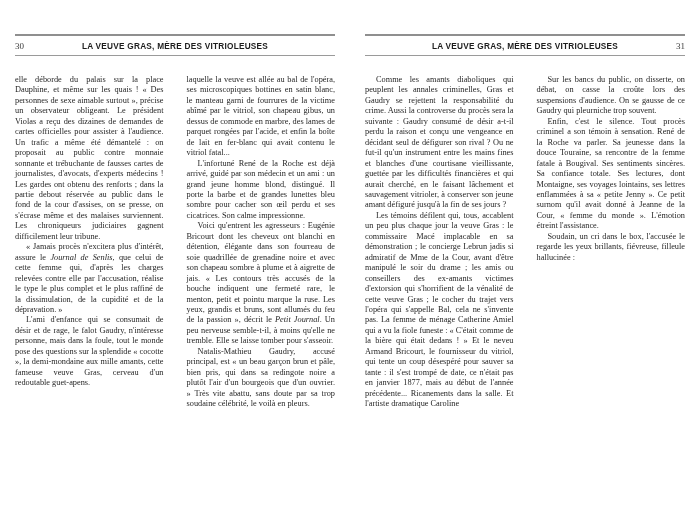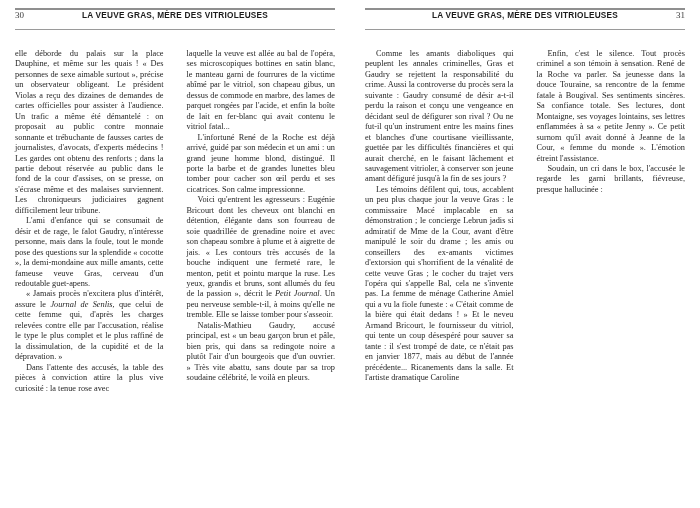--- a/index.html
+++ b/index.html
@@ -17,25 +17,26 @@
     background: #ffffff;
   }
   .page {
     width: 350px;
     height: 508px;
     box-sizing: border-box;
     padding: 0 15px;
     background: #ffffff;
   }
   .page-header {
-    margin-top: 8px;
+    margin-top: 34px;
     border-top: 2px solid #8f8f8f;
     border-bottom: 1px solid #9a9a9a;
     height: 19px;
     display: flex;
+    align-items: center;
   }
   .folio {
     font-family: "Liberation Serif", serif;
     font-size: 9px;
     color: #3a3a3a;
     width: 30px;
   }
   .folio.right-side { text-align: right; }
   .running-title {
     flex: 1;
@@ -76,44 +77,44 @@
 
   <div class="page">
     <div class="page-header">
       <span class="folio">30</span>
       <span class="running-title">LA VEUVE GRAS, MÈRE DES VITRIOLEUSES</span>
       <span class="header-spacer"></span>
     </div>
     <div class="page-body">
       <div class="text-column">
           <p class="para">elle déborde du palais sur la place Dauphine, et même sur les quais ! « Des personnes de sexe aimable surtout », précise un observateur obligeant. Le président Violas a reçu des dizaines de demandes de cartes officielles pour assister à l'audience. Un trafic a même été démantelé : on proposait au public contre monnaie sonnante et trébuchante de fausses cartes de journalistes, d'avocats, d'experts médecins ! Les gardes ont obtenu des renforts ; dans la partie debout réservée au public dans le fond de la cour d'assises, on se presse, on s'écrase même et des malaises surviennent. Les chroniqueurs judiciaires gagnent difficilement leur tribune.</p>
+          <p class="para indent">« Jamais procès n'excitera plus d'intérêt, assure le <i>Journal de Senlis</i>, que celui de cette femme qui, d'après les charges relevées contre elle par l'accusation, réalise le type le plus complet et le plus raffiné de la dissimulation, de la cupidité et de la dépravation. »</p>
           <p class="para indent">L'ami d'enfance qui se consumait de désir et de rage, le falot Gaudry, n'intéresse personne, mais dans la foule, tout le monde pose des questions sur la splendide « cocotte », la demi-mondaine aux mille amants, cette fameuse veuve Gras, cerveau d'un redoutable guet-apens.</p>
-          <p class="para indent">« Jamais procès n'excitera plus d'intérêt, assure le <i>Journal de Senlis</i>, que celui de cette femme qui, d'après les charges relevées contre elle par l'accusation, réalise le type le plus complet et le plus raffiné de la dissimulation, de la cupidité et de la dépravation. »</p>
-          <p class="para indent">Dans l'attente des accusés, la table des pièces à conviction attire la plus vive curiosité : la tenue rose avec</p>
         </div>
       <div class="text-column">
           <p class="para">laquelle la veuve est allée au bal de l'opéra, ses microscopiques bottines en satin blanc, le manteau garni de fourrures de la victime abîmé par le vitriol, son chapeau gibus, un dessus de commode en marbre, des lames de parquet rongées par l'acide, et enfin la boîte de lait en fer-blanc qui avait contenu le vitriol fatal...</p>
-          <p class="para indent">L'infortuné René de la Roche est déjà arrivé, guidé par son médecin et un ami : un grand jeune homme blond, distingué. Il porte la barbe et de grandes lunettes bleu tomber pour cacher son œil perdu et ses cicatrices. Son calme impressionne.</p>
+          <p class="para indent">L'infortuné René de la Roche est déjà arrivé, guidé par son médecin et un ami : un grand jeune homme blond, distingué. Il porte la barbe et de grandes lunettes bleu sombre pour cacher son œil perdu et ses cicatrices. Son calme impressionne.</p>
           <p class="para indent">Voici qu'entrent les agresseurs : Eugénie Bricourt dont les cheveux ont blanchi en détention, élégante dans son fourreau de soie quadrillée de grenadine noire et avec son chapeau sombre à plume et à aigrette de jais. « Les contours très accusés de la bouche indiquent une fermeté rare, le menton, petit et pointu marque la ruse. Les yeux, grandis et bruns, sont allumés du feu de la passion », décrit le <i>Petit Journal</i>. Un peu nerveuse semble-t-il, à moins qu'elle ne tremble. Elle se laisse tomber pour s'asseoir.</p>
           <p class="para indent">Natalis-Mathieu Gaudry, accusé principal, est « un beau garçon brun et pâle, bien pris, qui dans sa redingote noire a plutôt l'air d'un bourgeois que d'un ouvrier. » Très vite abattu, sans doute par sa trop soudaine célébrité, le voilà en pleurs.</p>
         </div>
     </div>
   </div>
 
   <div class="page">
     <div class="page-header">
       <span class="header-spacer"></span>
       <span class="running-title">LA VEUVE GRAS, MÈRE DES VITRIOLEUSES</span>
       <span class="folio right-side">31</span>
     </div>
     <div class="page-body">
       <div class="text-column">
           <p class="para indent">Comme les amants diaboliques qui peuplent les annales criminelles, Gras et Gaudry se rejettent la responsabilité du crime. Aussi la controverse du procès sera la suivante : Gaudry consumé de désir a-t-il perdu la raison et conçu une vengeance en décidant seul de défigurer son rival ? Ou ne fut-il qu'un instrument entre les mains fines et blanches d'une courtisane vieillissante, guettée par les difficultés financières et qui aurait cherché, en le faisant lâchement et sauvagement vitrioler, à conserver son jeune amant défiguré jusqu'à la fin de ses jours ?</p>
           <p class="para indent">Les témoins défilent qui, tous, accablent un peu plus chaque jour la veuve Gras : le commissaire Macé implacable en sa démonstration ; le concierge Lebrun jadis si admiratif de Mme de la Cour, avant d'être manipulé le soir du drame ; les amis ou conseillers des ex-amants victimes d'extorsion qui s'horrifient de la vénalité de cette veuve Gras ; le cocher du trajet vers l'opéra qui s'appelle Bal, cela ne s'invente pas. La femme de ménage Catherine Amiel qui a vu la fiole funeste : « C'était comme de la bière qui était dedans ! » Et le neveu Armand Bricourt, le fournisseur du vitriol, qui tente un coup désespéré pour sauver sa tante : il s'est trompé de date, ce n'était pas en janvier 1877, mais au début de l'année précédente... Ricanements dans la salle. Et l'artiste dramatique Caroline</p>
         </div>
       <div class="text-column">
+          <p class="para indent">Sur les bancs du public, on disserte, on débat, on casse la croûte lors des suspensions d'audience. On se gausse de ce Gaudry qui pleurniche trop souvent.</p>
           <p class="para indent">Enfin, c'est le silence. Tout procès criminel a son témoin à sensation. René de la Roche va parler. Sa jeunesse dans la douce Touraine, sa rencontre de la femme fatale à Bougival. Ses sentiments sincères. Sa confiance totale. Ses lectures, dont Montaigne, ses voyages lointains, ses lettres enflammées à sa « petite Jenny ». Ce petit surnom qu'il avait donné à Jeanne de la Cour, « femme du monde ». L'émotion étreint l'assistance.</p>
-          <p class="para indent">Soudain, un cri dans le box, l'accusée le regarde les garni brillants, fiévreuse, presque hallucinée :</p>
+          <p class="para indent">Soudain, un cri dans le box, l'accusée le regarde les yeux brillants, fiévreuse, filleule hallucinée :</p>
         </div>
     </div>
   </div>
 
 </div>
 
 </body></html>

